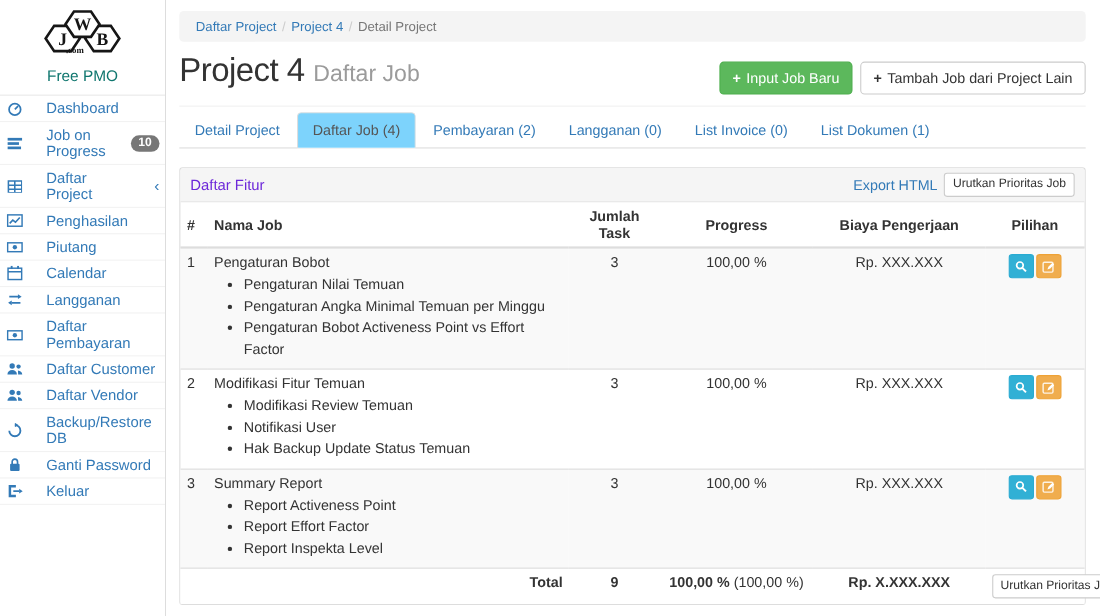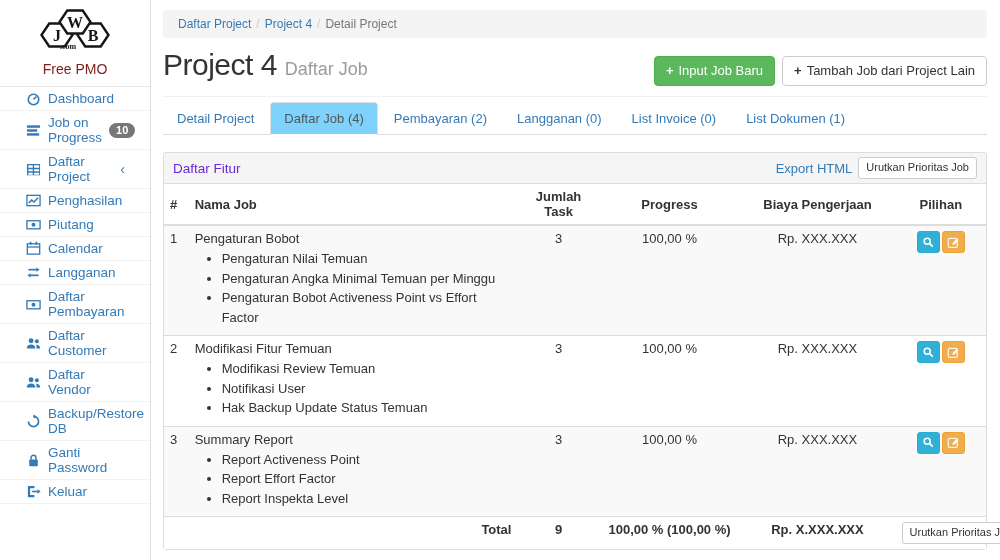--- a/index.html
+++ b/index.html
@@ -10,25 +10,25 @@
     font-size:13px; color:#333; background:#fff;
   }
   a { text-decoration:none; }
 
   
   .sidebar {
     position:absolute; left:0; top:0; width:151px; height:560px;
     background:#fff; border-right:1px solid #ddd;
   }
   .logo-wrap { text-align:center; padding-top:7px; }
-  .brand { text-align:center; color:#7f1d1d; font-size:14px; padding:5px 0 9px; }
+  .brand { text-align:center; color:#0f766e; font-size:14px; padding:5px 0 9px; }
   .menu { border-top:1px solid #e9e9e9; }
   .menu-item {
-    display:flex; align-items:center; gap:7px;
-    padding:4px 25px; min-height:24px;
+    display:flex; align-items:center; gap:21px;
+    padding:4px 5px; min-height:24px;
     border-bottom:1px solid #f2f2f2;
     color:#337ab7; cursor:pointer; font-size:13.5px;
   }
   .menu-item .mi-icon { width:16px; height:15px; display:inline-flex; align-items:center; justify-content:center; color:#337ab7; flex:0 0 16px; }
   .mi-badge {
     margin-left:auto; background:#777; color:#fff; border-radius:10px;
     font-size:11px; font-weight:bold; padding:2px 7px; line-height:1;
   }
   .mi-chevron { margin-left:auto; font-size:14px; color:#337ab7; line-height:1; }
 
@@ -37,21 +37,21 @@
 
   .breadcrumb {
     background:#f4f4f4; border-radius:4px; padding:7px 15px;
     font-size:12px; color:#777; margin-bottom:4px;
   }
   .breadcrumb a { color:#337ab7; }
   .breadcrumb .sep { margin:0 5px; color:#ccc; }
 
   .page-header { display:flex; justify-content:space-between; align-items:flex-start; padding:2px 0 10px; border-bottom:1px solid #f1f1f1; }
   .page-title { font-size:30px; font-weight:500; color:#333; margin:4px 0 0 0; letter-spacing:-0.5px; }
-  .page-title small { font-size:18px; color:#9b9b9b; font-weight:400; letter-spacing:0; }
+  .page-title small { font-size:21px; color:#9b9b9b; font-weight:400; letter-spacing:0; }
   .hdr-buttons { display:flex; gap:7px; margin-top:12px; }
   .btn {
     display:inline-flex; align-items:center; gap:5px;
     border-radius:4px; padding:5px 11px; font-size:13px; line-height:1.42;
     border:1px solid #ccc; background:#fff; color:#333; cursor:pointer;
     font-family:"Liberation Sans", sans-serif; white-space:nowrap;
   }
   .btn-success { background:#5cb85c; border-color:#4cae4c; color:#fff; }
   .btn .plus { font-weight:bold; font-size:13px; }
   .btn-xs { font-size:11px; padding:2px 7px; border-radius:3px; gap:0; }
@@ -84,21 +84,21 @@
   .job-bullets { margin:3px 0 3px 0; padding-left:27px; }
   .job-bullets li { line-height:1.5; }
   .actions { white-space:nowrap; }
   .action-btn {
     display:inline-flex; width:23px; height:22px; border-radius:3px;
     align-items:center; justify-content:center; cursor:pointer; margin:0 1px;
   }
   .btn-view { background:#31b0d5; border:1px solid #2aabd2; }
   .btn-edit { background:#f0ad4e; border:1px solid #eea236; }
   .total-row td { font-weight:bold; background:#fff; }
-  .total-row .paren { font-weight:bold; }
+  .total-row .paren { font-weight:normal; }
   .total-row .btn { font-weight:normal; }
 
   
   .t1 th:nth-child(1){width:3%}  .t1 th:nth-child(2){width:40%}
   .t1 th:nth-child(3){width:10%} .t1 th:nth-child(4){width:17%}
   .t1 th:nth-child(5){width:19%} .t1 th:nth-child(6){width:11%}
 </style>
 </head>
 <body>
 

